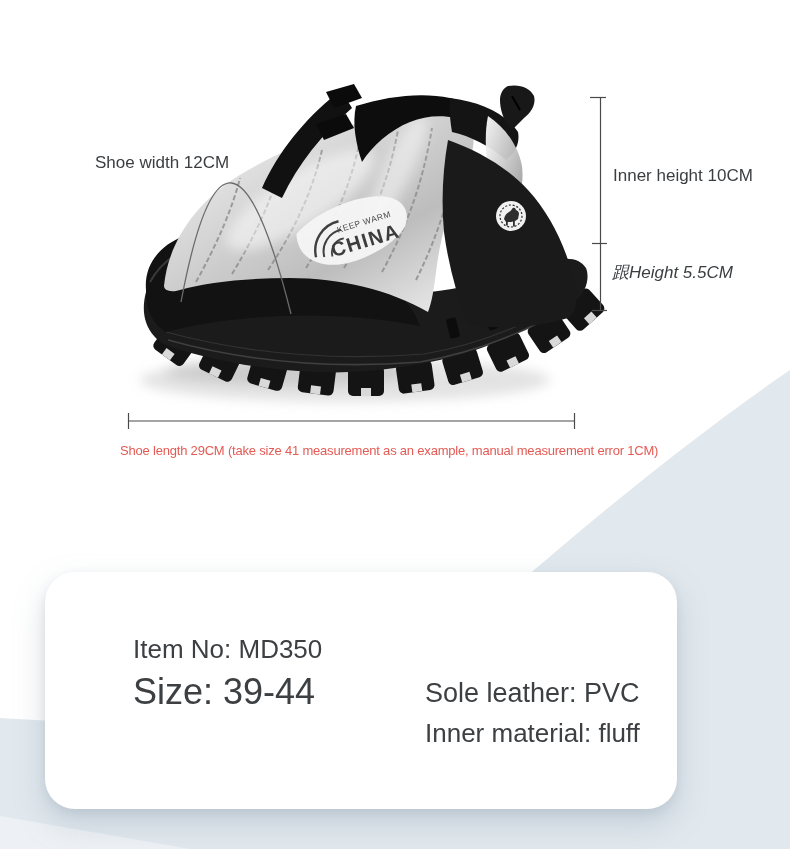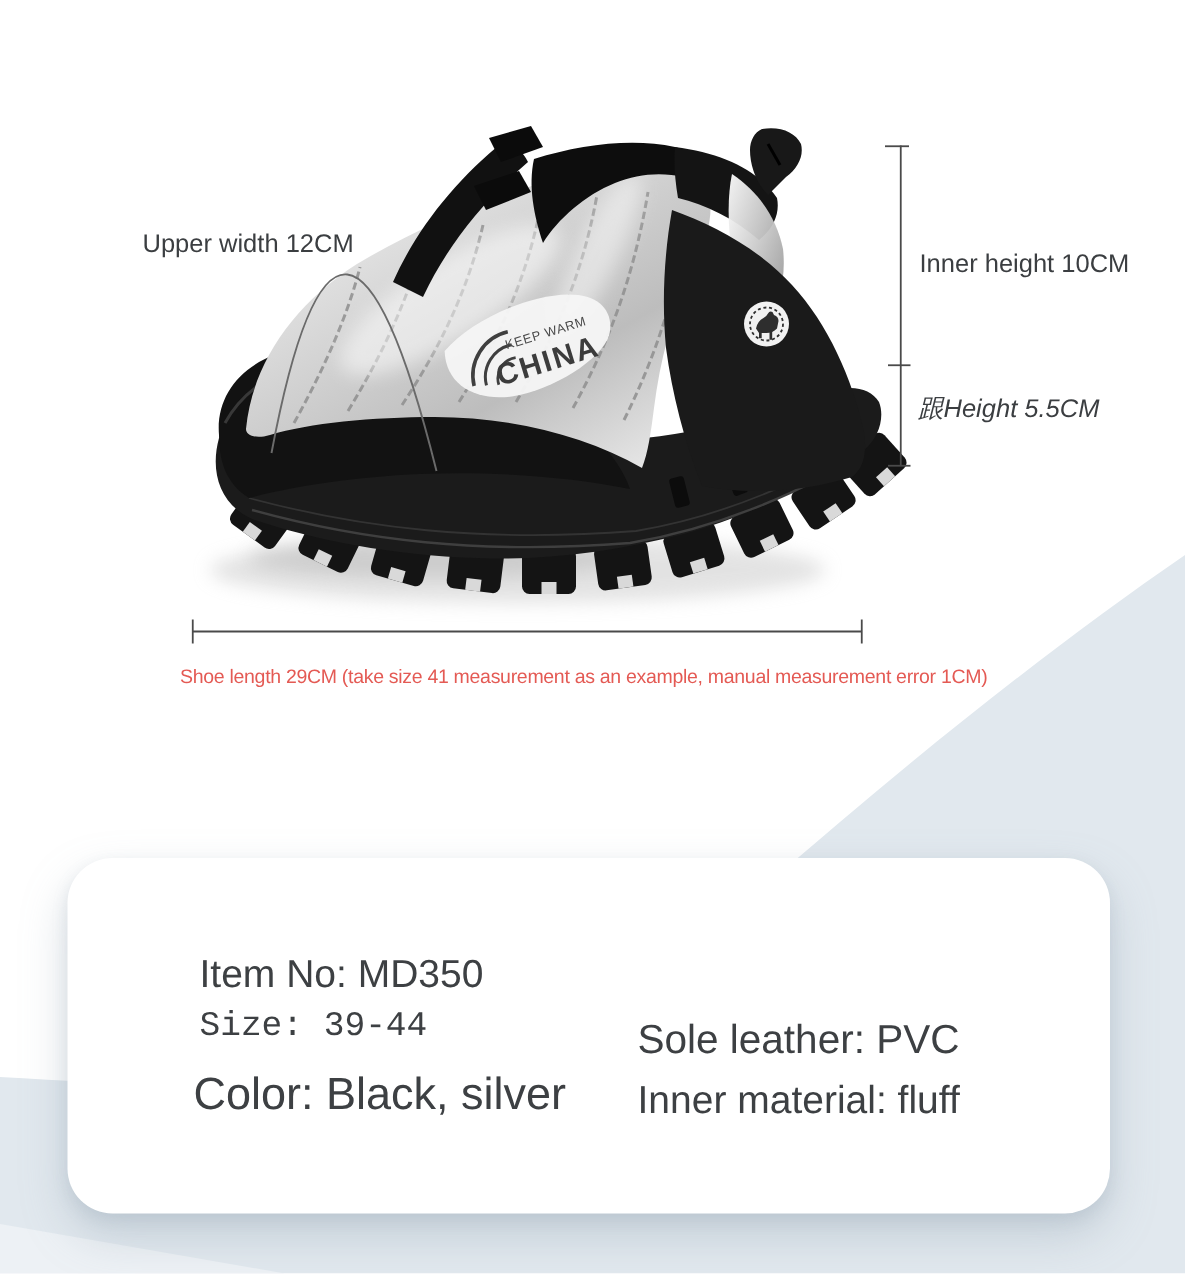--- a/index.html
+++ b/index.html
@@ -7,26 +7,26 @@
   body{width:790px;height:849px;position:relative;overflow:hidden;background:#ffffff;
        font-family:"Liberation Sans",sans-serif;}
   .layer{position:absolute;left:0;top:0;width:790px;height:849px;}
   svg{display:block;}
   .ann{position:absolute;color:#3b3e41;font-size:17px;line-height:21px;white-space:nowrap;}
   .ann-width{left:95px;top:152px;}
   .ann-shaft{left:613px;top:165px;}
   .ann-heel{left:612px;top:262px;font-style:italic;}
   .length-note{position:absolute;left:120px;top:443px;width:470px;text-align:center;
                color:#e45a54;font-size:13px;letter-spacing:-0.2px;white-space:nowrap;}
-  .spec-card{position:absolute;left:45px;top:572px;width:695px;height:237px;background:#ffffff;
+  .spec-card{position:absolute;left:45px;top:572px;width:632px;height:237px;background:#ffffff;
              border-radius:30px;
              box-shadow:0 14px 30px rgba(141,157,172,.35), 0 4px 10px rgba(141,157,172,.18);}
   .spec{position:absolute;color:#3d4043;white-space:nowrap;}
   .spec-item-no {left:88px; top:62px; font-size:26px;}
-  .spec-size    {left:88px; top:99px; font-size:23px;font-family:Liberation Mono, monospace;}
+  .spec-size    {left:88px; top:99px; font-size:36px;}
   .spec-color   {left:84px; top:141px;font-size:30px;}
   .spec-upper   {left:378px;top:71px; font-size:21px;letter-spacing:-0.3px;}
   .spec-sole    {left:380px;top:106px;font-size:27px;}
   .spec-inner   {left:380px;top:146px;font-size:26px;}
 </style>
 </head>
 <body>
 
 <div class="layer">
 <svg width="790" height="849" viewBox="0 0 790 849" xmlns="http://www.w3.org/2000/svg">
@@ -167,24 +167,23 @@
     <line x1="592" y1="243.5" x2="607" y2="243.5"></line>
     <line x1="592" y1="310.5" x2="607" y2="310.5"></line>
     <line x1="128.5" y1="421" x2="574.5" y2="421"></line>
     <line x1="128.5" y1="413" x2="128.5" y2="429"></line>
     <line x1="574.5" y1="413" x2="574.5" y2="429"></line>
   </g>
   <path d="M181,302 Q227,58 291,314" fill="none" stroke="#6a6a6a" stroke-width="1.3"></path>
 </svg>
 </div>
 
-<div class="ann ann-width">Upper width 12CM</div>
+<div class="ann ann-width">Shoe width 12CM</div>
 <div class="ann ann-shaft">Inner height 10CM</div>
 <div class="ann ann-heel">跟Height 5.5CM</div>
 <div class="length-note">Shoe length 29CM (take size 41 measurement as an example, manual measurement error 1CM)</div>
 
 <div class="spec-card">
   <div class="spec spec-item-no">Item No: MD350</div>
   <div class="spec spec-size">Size: 39-44</div>
-  <div class="spec spec-color">Color: Black, silver</div>
   <div class="spec spec-sole">Sole leather: PVC</div>
   <div class="spec spec-inner">Inner material: fluff</div>
 </div>
 
 </body></html>

